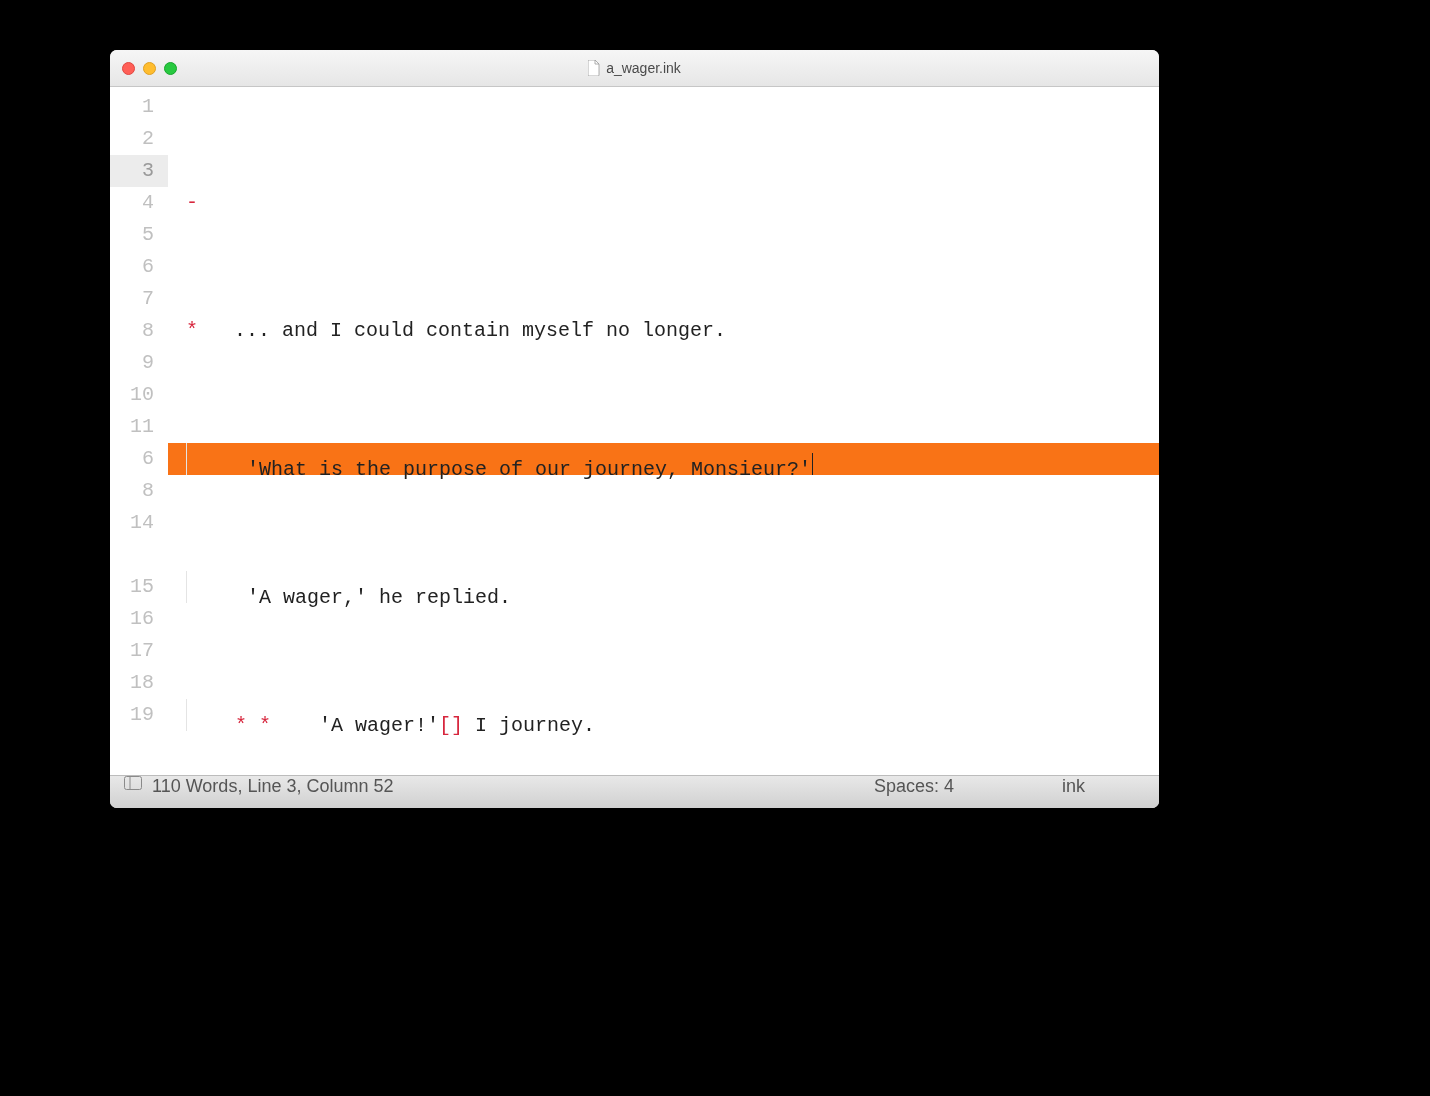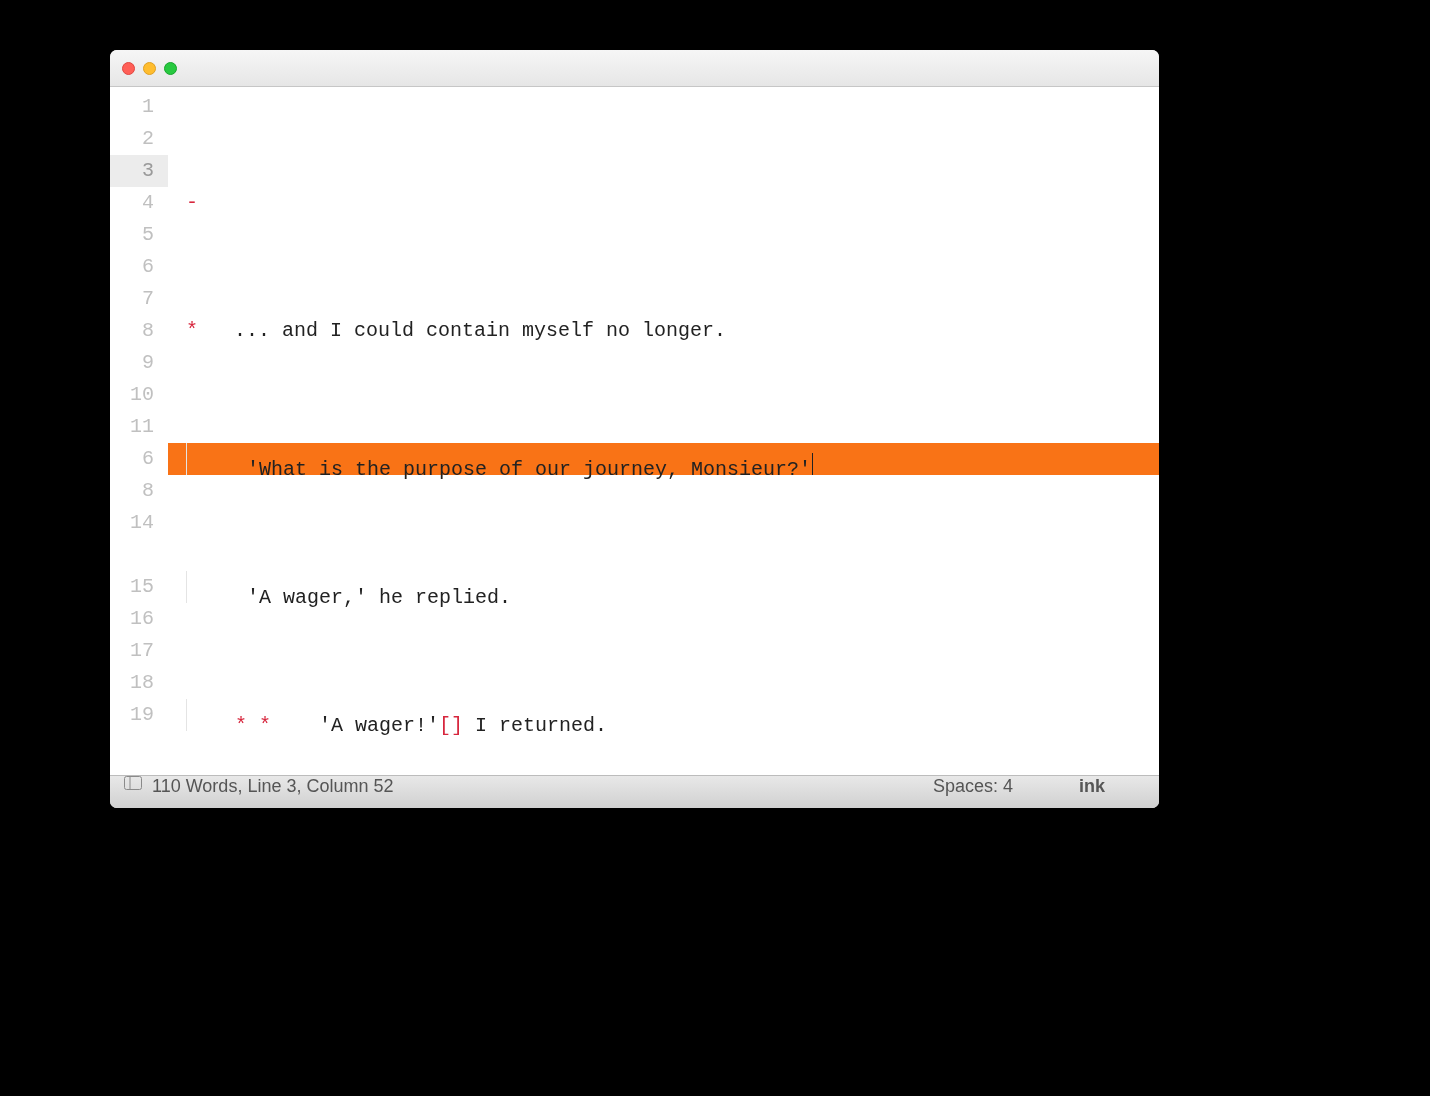--- a/index.html
+++ b/index.html
@@ -127,32 +127,41 @@
     color: #555;
     padding: 0 14px;
     gap: 10px;
   }
   .sb-icon {
     width: 18px; height: 14px;
   }
   .sb-icon svg { display:block; }
   .sb-left { flex: 0 0 auto; }
   .sb-spacer { flex: 1; }
-  .sb-mid { flex: 0 0 auto; margin-right: 56px; }
-  .sb-right { flex: 0 0 auto; margin-right: 40px; font-weight: bold; }
+  .sb-mid { flex: 0 0 auto; margin-right: 98px; }
+  .sb-right { flex: 0 0 auto; margin-right: 60px; }
 </style>
 </head>
 <body>
 
 <div class="window">
   <div class="titlebar">
     <div class="traffic-lights">
       <div class="tl red"></div>
       <div class="tl yellow"></div>
       <div class="tl green"></div>
+    </div>
+    <div class="title">
+      <span class="file-icon">
+        <svg viewBox="0 0 12 16">
+            <path d="M1 0h6l4 4v11a1 1 0 0 1-1 1H1a1 1 0 0 1-1-1V1a1 1 0 0 1 1-1z" fill="#fff" stroke="#999" stroke-width="0.8"></path>
+            <path d="M7 0v4h4" fill="none" stroke="#999" stroke-width="0.8"></path>
+          </svg>
+      </span>
+      <span>a_wager.ink</span>
     </div>
   </div>
 
   <div class="editor">
     <div class="gutter">
         <div class="gn">1</div>
         <div class="gn">2</div>
         <div class="gn current">3</div>
         <div class="gn">4</div>
         <div class="gn">5</div>
@@ -176,21 +185,21 @@
     <div class="code">
       
       <div class="row"><span class="guide-spacer"></span><span class="op">-</span></div>
       
       <div class="row"><span class="guide-spacer"></span><span class="op">*</span><span class="txt">   ... and I could contain myself no longer.</span></div>
       
       <div class="row current"><span class="guide-spacer"></span><span class="guide"></span><span class="txt">    'What is the purpose of our journey, Monsieur?'</span><span class="caret"></span></div>
       
       <div class="row"><span class="guide-spacer"></span><span class="guide"></span><span class="txt">    'A wager,' he replied.</span></div>
       
-      <div class="row"><span class="guide-spacer"></span><span class="guide"></span><span class="lead">   </span><span class="op">* *</span><span class="txt">    'A wager!'</span><span class="op">[]</span><span class="txt"> I returned.</span></div>
+      <div class="row"><span class="guide-spacer"></span><span class="guide"></span><span class="lead">   </span><span class="op">* *</span><span class="txt">    'A wager!'</span><span class="op">[]</span><span class="txt"> I journey.</span></div>
       
       
       
       
       
       
       
       
       
       

